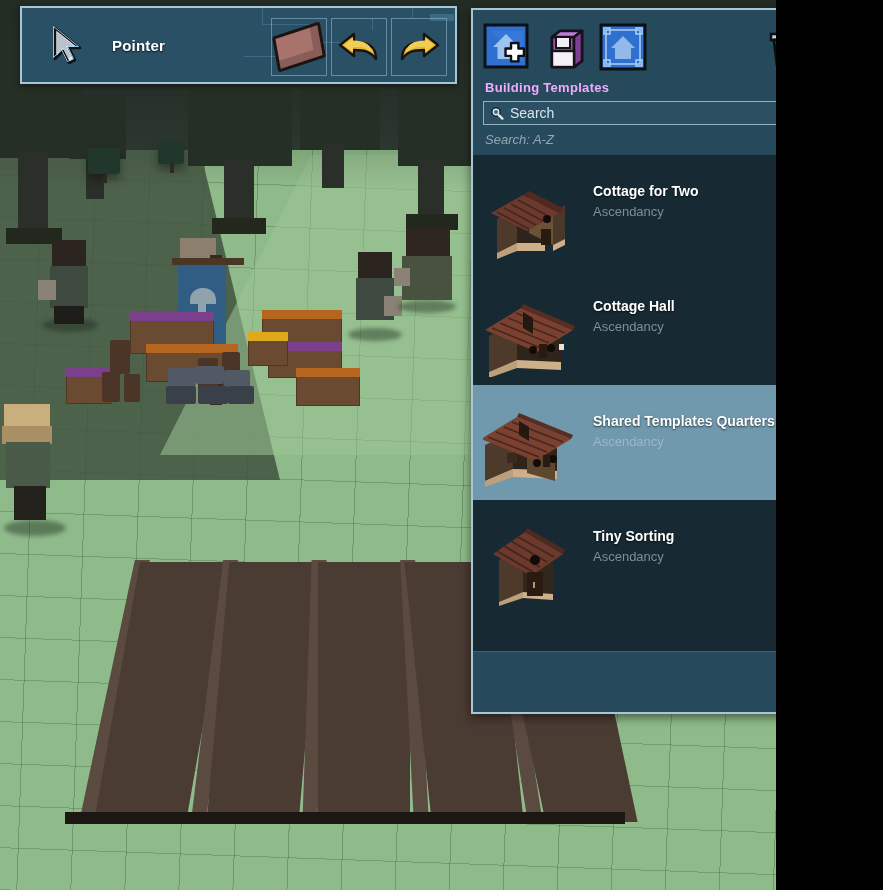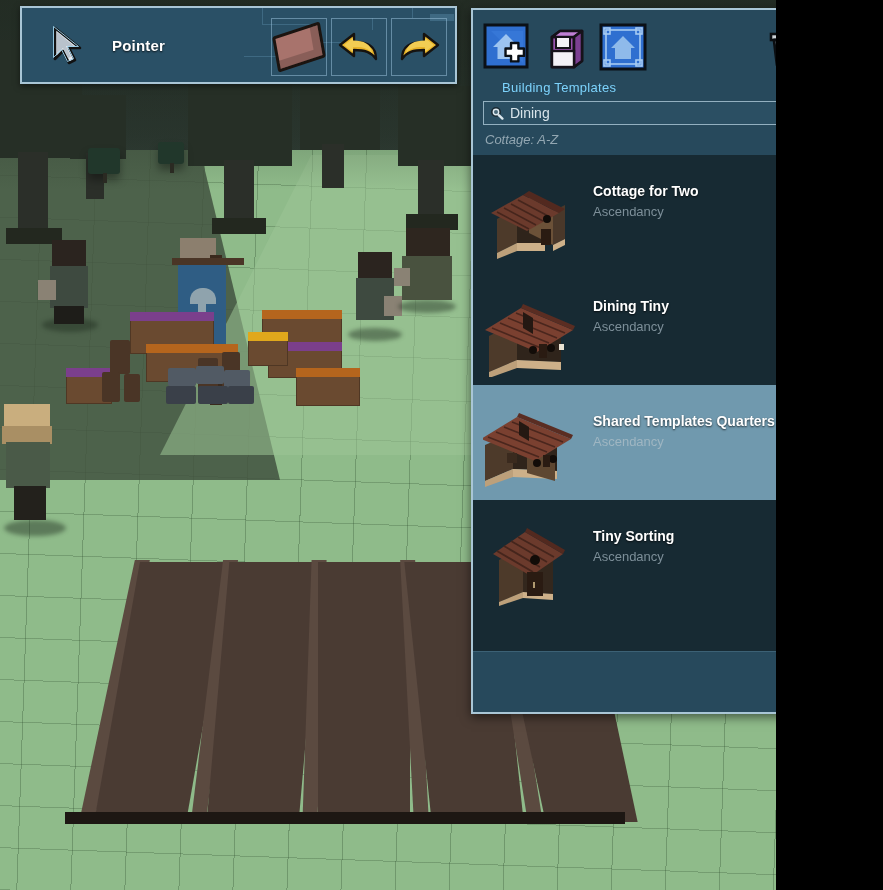--- a/index.html
+++ b/index.html
@@ -69,21 +69,21 @@
     box-shadow:inset -8px -8px 0 rgba(0,0,0,.18);}
 
   
   .panel{position:absolute;left:471px;top:8px;width:350px;height:706px;
     border:2px solid #a9c6d6;box-sizing:border-box;background:#27495c;
     box-shadow:0 3px 10px rgba(0,0,0,.55);display:flex;flex-direction:column;}
   .panel-head{background:#27495c;padding:10px 10px 0 10px;flex:0 0 auto;}
   .icon-bar{display:flex;align-items:center;gap:10px;height:54px;}
   .icon-btn{width:48px;height:48px;position:relative;cursor:pointer;}
   .spacer{flex:1 1 auto;}
-  .section-title{color:#7dd3fc;font-size:13px;font-weight:normal;margin:6px 0 6px 19px;
+  .section-title{color:#f0abfc;font-size:13px;font-weight:bold;margin:6px 0 6px 2px;
     letter-spacing:.3px;}
   .search-box{position:relative;height:24px;border:1px solid #93b0c0;background:#2b4f63;
     display:flex;align-items:center;padding:0 6px;box-sizing:border-box;}
   .search-icon{width:14px;height:14px;position:relative;flex:0 0 auto;margin-right:6px;}
   .search-text{color:#d8e4ea;font-size:14px;}
   .sorting{color:#93a7b2;font-size:13px;font-style:italic;margin:7px 0 8px 2px;}
 
   .list{flex:1 1 auto;position:relative;background:#172a33;overflow:hidden;}
   .row{position:relative;height:115px;display:flex;align-items:flex-start;
     padding:12px 10px 0 10px;box-sizing:border-box;cursor:pointer;}
@@ -336,24 +336,24 @@
       <div class="section-title">Building Templates</div>
 
       <div class="search-box">
         <div class="search-icon">
           <svg width="14" height="14" viewBox="0 0 14 14">
             <circle cx="6" cy="6" r="4.2" fill="#dde8ee" stroke="#1a2a33" stroke-width="1.6"></circle>
             <circle cx="6" cy="6" r="2" fill="#4b6a7a"></circle>
             <path d="M8.8 9.2 L12.4 12.6" stroke="#dde8ee" stroke-width="2.4" stroke-linecap="round"></path>
           </svg>
         </div>
-        <div class="search-text">Dining</div>
-      </div>
-
-      <div class="sorting">Cottage: A-Z</div>
+        <div class="search-text">Search</div>
+      </div>
+
+      <div class="sorting">Search: A-Z</div>
     </div>
 
     <div class="list">
 
       <div class="row">
         <div class="thumb">
           <svg viewBox="0 0 95 95" width="95" height="95">
             <polygon points="14,52 34,40 34,76 14,86" fill="#4d3a2a"></polygon>
             <polygon points="34,40 62,40 62,76 34,76" fill="#2f241b"></polygon>
             <polygon points="34,76 62,76 62,84 34,84" fill="#cdb089"></polygon>
@@ -395,21 +395,21 @@
               <line x1="33" y1="31" x2="82" y2="51"></line>
             </g>
             <polygon points="40,30 50,36 50,52 40,46" fill="#241812"></polygon>
             <circle cx="50" cy="68" r="4" fill="#120c08"></circle>
             <circle cx="68" cy="66" r="4" fill="#120c08"></circle>
             <rect x="56" y="62" width="8" height="14" fill="#2a1b12"></rect>
             <rect x="76" y="62" width="5" height="6" fill="#e8e2d2"></rect>
           </svg>
         </div>
         <div class="row-text">
-          <div class="row-title">Dining Tiny</div>
+          <div class="row-title">Cottage Hall</div>
           <div class="row-sub">Ascendancy</div>
         </div>
       </div>
 
       <div class="row selected">
         <div class="thumb">
           <svg viewBox="0 0 95 95" width="95" height="95">
             <polygon points="2,48 30,36 30,72 2,84" fill="#4d3a2a"></polygon>
             <polygon points="30,36 74,46 74,74 30,72" fill="#2f241b"></polygon>
             <polygon points="30,72 74,74 74,82 30,80" fill="#cdb089"></polygon>

